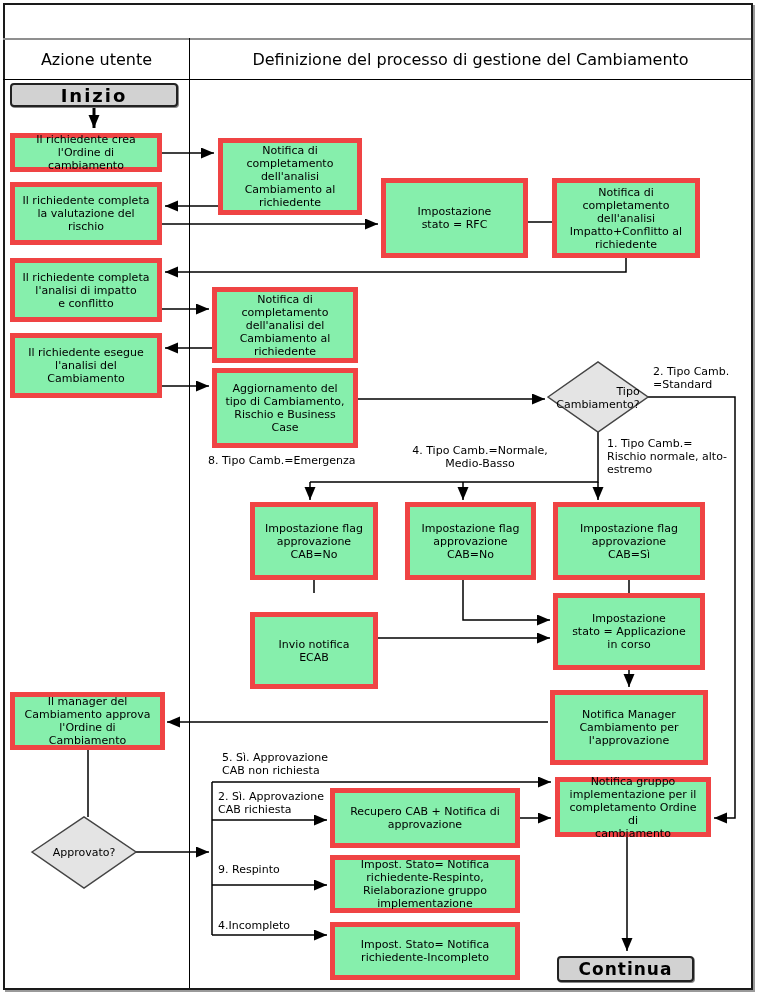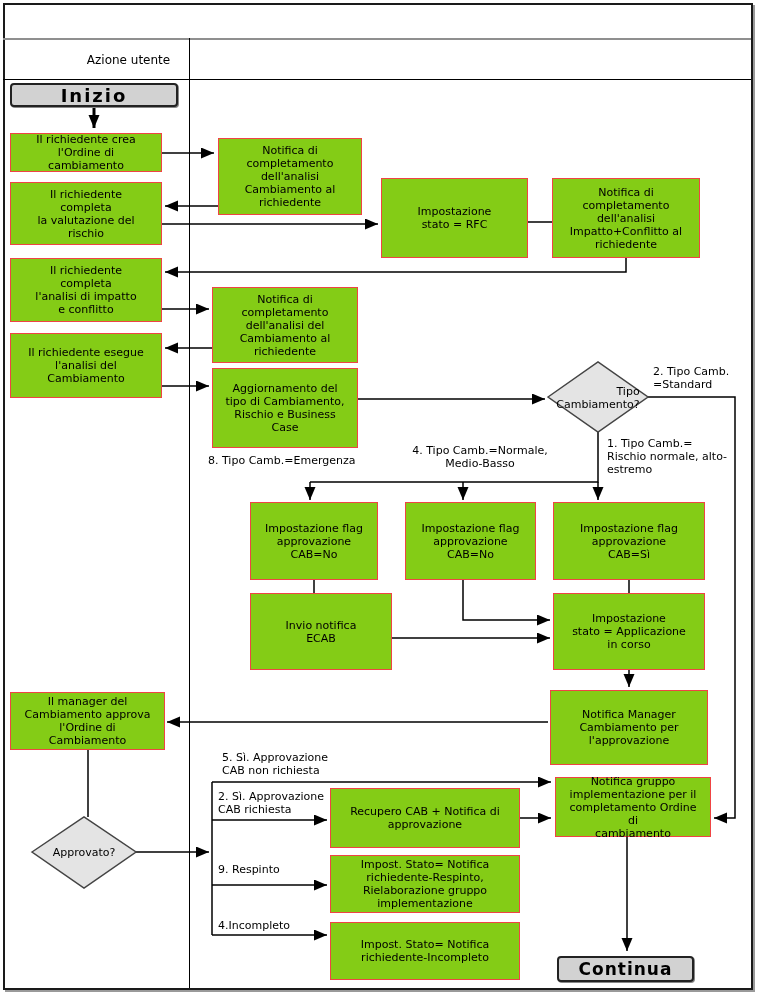--- a/index.html
+++ b/index.html
@@ -1,36 +1,37 @@
 <!DOCTYPE html>
 <html><head>
 <meta charset="utf-8">
 <style>
   html,body{margin:0;padding:0;background:#fff;}
   body{width:758px;height:1008px;position:relative;font-family:"DejaVu Sans","Liberation Sans",sans-serif;color:#000;}
   .page{position:absolute;left:3px;top:3px;width:746px;height:983px;border:2px solid #1a1a1a;background:#fff;box-shadow:2px 2px 0 #9a9a9a;}
   .hdr{position:absolute;left:3px;top:38px;width:748px;height:39px;border-top:2px solid #8f8f8f;border-bottom:1px solid #000;}
   .hcell{position:absolute;top:0;height:100%;display:flex;align-items:center;justify-content:center;}
-  .hleft{left:0;width:187px;font-size:12px;margin-left:32px;}
+  .hleft{left:0;width:187px;font-size:16px;}
   .hright{left:187px;width:561px;font-size:16px;}
   .vdiv{position:absolute;left:189px;top:38px;width:0;height:950px;border-left:1.5px solid #000;}
   svg.wires{position:absolute;left:0;top:0;width:758px;height:1008px;pointer-events:none;}
-  .node{position:absolute;background:#84cc16;border:1px solid #ef4444;display:flex;align-items:center;justify-content:center;text-align:center;font-size:11px;line-height:13px;white-space:pre-line;padding:12px;box-sizing:border-box;}
+  .node{position:absolute;background:#86efac;border:5px solid #ef4444;display:flex;align-items:center;justify-content:center;text-align:center;font-size:11px;line-height:13px;white-space:pre-line;padding:6px;box-sizing:border-box;}
   .term{position:absolute;background:#d2d2d2;border:2px solid #222;border-radius:4px;box-shadow:1px 1px 0 #888;display:flex;align-items:center;justify-content:center;font-weight:bold;font-size:18px;letter-spacing:2px;box-sizing:border-box;}
   .dtext{position:absolute;display:flex;align-items:center;justify-content:center;text-align:right;font-size:11px;line-height:13px;white-space:pre-line;}
   .elbl{position:absolute;font-size:11px;line-height:13px;white-space:pre-line;}
   .c{text-align:center;}
 </style>
 </head>
 <body>
 
 <div class="page"></div>
 
 <div class="hdr">
   <div class="hcell hleft">Azione utente</div>
+  <div class="hcell hright">Definizione del processo di gestione del Cambiamento</div>
 </div>
 <div class="vdiv"></div>
 
 <svg class="wires" viewBox="0 0 758 1008">
   <defs>
     <marker id="arw" markerUnits="userSpaceOnUse" markerWidth="14" markerHeight="12" refX="13" refY="5.5" orient="auto">
       <path d="M0,0 L13,5.5 L0,11 Z" fill="#000"></path>
     </marker>
   </defs>
   <g stroke="#000" stroke-width="1.5" fill="none">
@@ -111,21 +112,21 @@
 Case</div>
 <div class="node" style="left:250px;top:502px;width:128px;height:78px">Impostazione flag
 approvazione
 CAB=No</div>
 <div class="node" style="left:405px;top:502px;width:131px;height:78px">Impostazione flag
 approvazione
 CAB=No</div>
 <div class="node" style="left:553px;top:502px;width:152px;height:78px">Impostazione flag
 approvazione
 CAB=Sì</div>
-<div class="node" style="left:250px;top:593px;width:142px;height:77px">Invio notifica
+<div class="node" style="left:250px;top:612px;width:128px;height:77px">Invio notifica
 ECAB</div>
 <div class="node" style="left:553px;top:593px;width:152px;height:77px">Impostazione
 stato = Applicazione
 in corso</div>
 <div class="node" style="left:550px;top:690px;width:158px;height:75px">Notifica Manager
 Cambiamento per
 l'approvazione</div>
 <div class="node" style="left:555px;top:777px;width:156px;height:60px">Notifica gruppo
 implementazione per il
 completamento Ordine di

